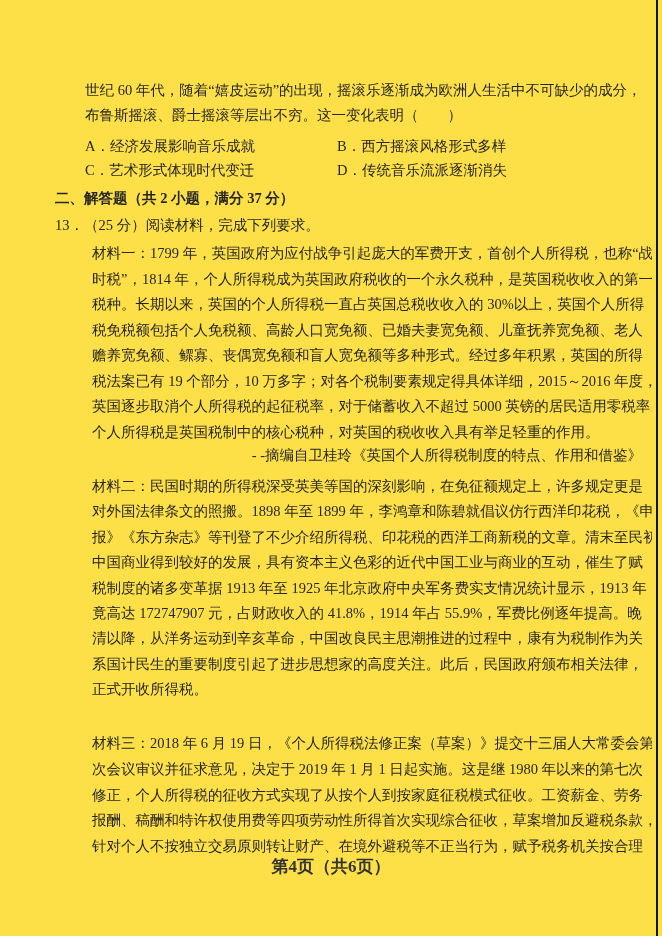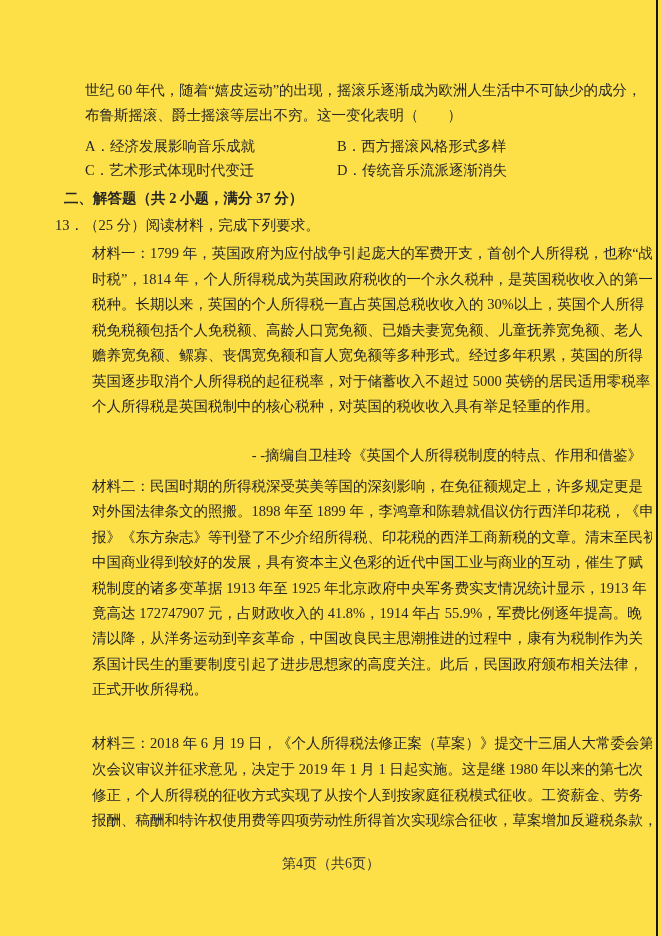--- a/index.html
+++ b/index.html
@@ -37,43 +37,44 @@
   .options-block { left: 85px; top: 134px; width: 560px; }
   .opt-row {
     display: flex;
     line-height: 24px;
     height: 24px;
     align-items: center;
   }
   .opt-cell { width: 252px; white-space: nowrap; overflow: hidden; }
   .opt-cell.right { width: 300px; }
   .section-header {
-    left: 64px; top: 189px; width: 590px;
+    left: 55px; top: 189px; width: 590px;
     font-weight: bold;
     white-space: nowrap;
   }
   .q13-header { left: 55px; top: 216px; width: 590px; white-space: nowrap; }
   .material { left: 92px; width: 560px; }
   .m1 { top: 241px; }
   .m2 { top: 474px; }
   .m3 { top: 731px; }
   .m2 .line { line-height: 25.4px; height: 25.4px; }
   .m3 .line { line-height: 25.8px; height: 25.8px; }
   .citation {
     left: 85px; width: 557px;
     text-align: right;
     white-space: nowrap;
   }
   .cite1 { top: 446px; }
   .cite2 { top: 705px; }
   .footer {
     left: 0; top: 855px; width: 662px;
     text-align: center;
-    font-size: 14px;
+    font-size: 17px;
     color: #333333;
+    font-weight: bold;
   }
 </style>
 </head>
 <body>
 
 <div class="page">
 
   <div class="scan-line"></div>
 
   <div class="abs q12-block">
@@ -95,20 +96,21 @@
   <div class="abs section-header">二、解答题（共 2 小题，满分 37 分）</div>
 
   <div class="abs q13-header">13．（25 分）阅读材料，完成下列要求。</div>
 
   <div class="abs material m1">
     <div class="line">材料一：1799 年，英国政府为应付战争引起庞大的军费开支，首创个人所得税，也称“战</div>
     <div class="line">时税”，1814 年，个人所得税成为英国政府税收的一个永久税种，是英国税收收入的第一</div>
     <div class="line">税种。长期以来，英国的个人所得税一直占英国总税收收入的 30%以上，英国个人所得</div>
     <div class="line">税免税额包括个人免税额、高龄人口宽免额、已婚夫妻宽免额、儿童抚养宽免额、老人</div>
     <div class="line">赡养宽免额、鳏寡、丧偶宽免额和盲人宽免额等多种形式。经过多年积累，英国的所得</div>
+    <div class="line">税法案已有 19 个部分，10 万多字；对各个税制要素规定得具体详细，2015～2016 年度，</div>
     <div class="line">英国逐步取消个人所得税的起征税率，对于储蓄收入不超过 5000 英镑的居民适用零税率。</div>
     <div class="line">个人所得税是英国税制中的核心税种，对英国的税收收入具有举足轻重的作用。</div>
   </div>
 
   <div class="abs citation cite1">- -摘编自卫桂玲《英国个人所得税制度的特点、作用和借鉴》</div>
 
   <div class="abs material m2">
     <div class="line">材料二：民国时期的所得税深受英美等国的深刻影响，在免征额规定上，许多规定更是</div>
     <div class="line">对外国法律条文的照搬。1898 年至 1899 年，李鸿章和陈碧就倡议仿行西洋印花税，《申</div>
     <div class="line">报》《东方杂志》等刊登了不少介绍所得税、印花税的西洋工商新税的文章。清末至民初，</div>
@@ -119,17 +121,18 @@
     <div class="line">系国计民生的重要制度引起了进步思想家的高度关注。此后，民国政府颁布相关法律，</div>
     <div class="line">正式开收所得税。</div>
   </div>
 
 
   <div class="abs material m3">
     <div class="line">材料三：2018 年 6 月 19 日，《个人所得税法修正案（草案）》提交十三届人大常委会第三</div>
     <div class="line">次会议审议并征求意见，决定于 2019 年 1 月 1 日起实施。这是继 1980 年以来的第七次</div>
     <div class="line">修正，个人所得税的征收方式实现了从按个人到按家庭征税模式征收。工资薪金、劳务</div>
     <div class="line">报酬、稿酬和特许权使用费等四项劳动性所得首次实现综合征收，草案增加反避税条款，</div>
+    <div class="line">针对个人不按独立交易原则转让财产、在境外避税等不正当行为，赋予税务机关按合理</div>
   </div>
 
   <div class="abs footer">第4页（共6页）</div>
 
 </div>
 
 </body></html>

